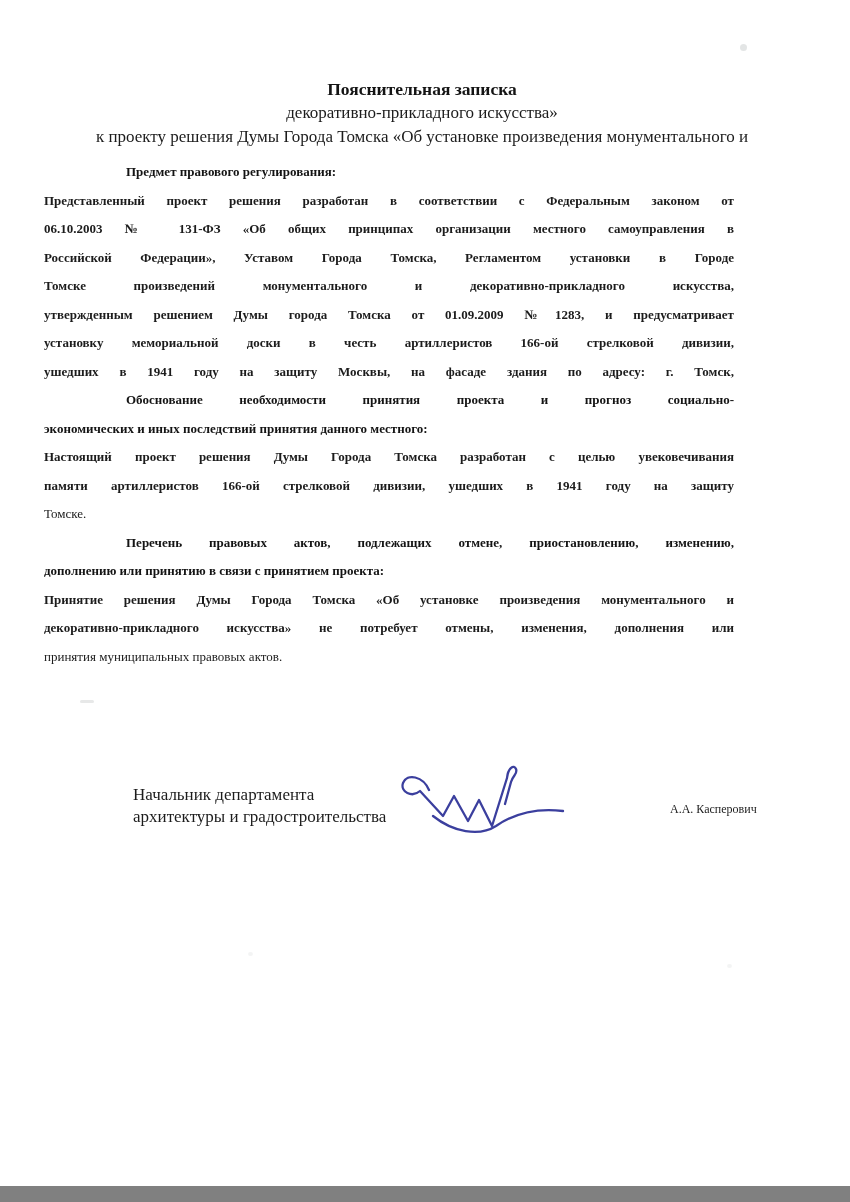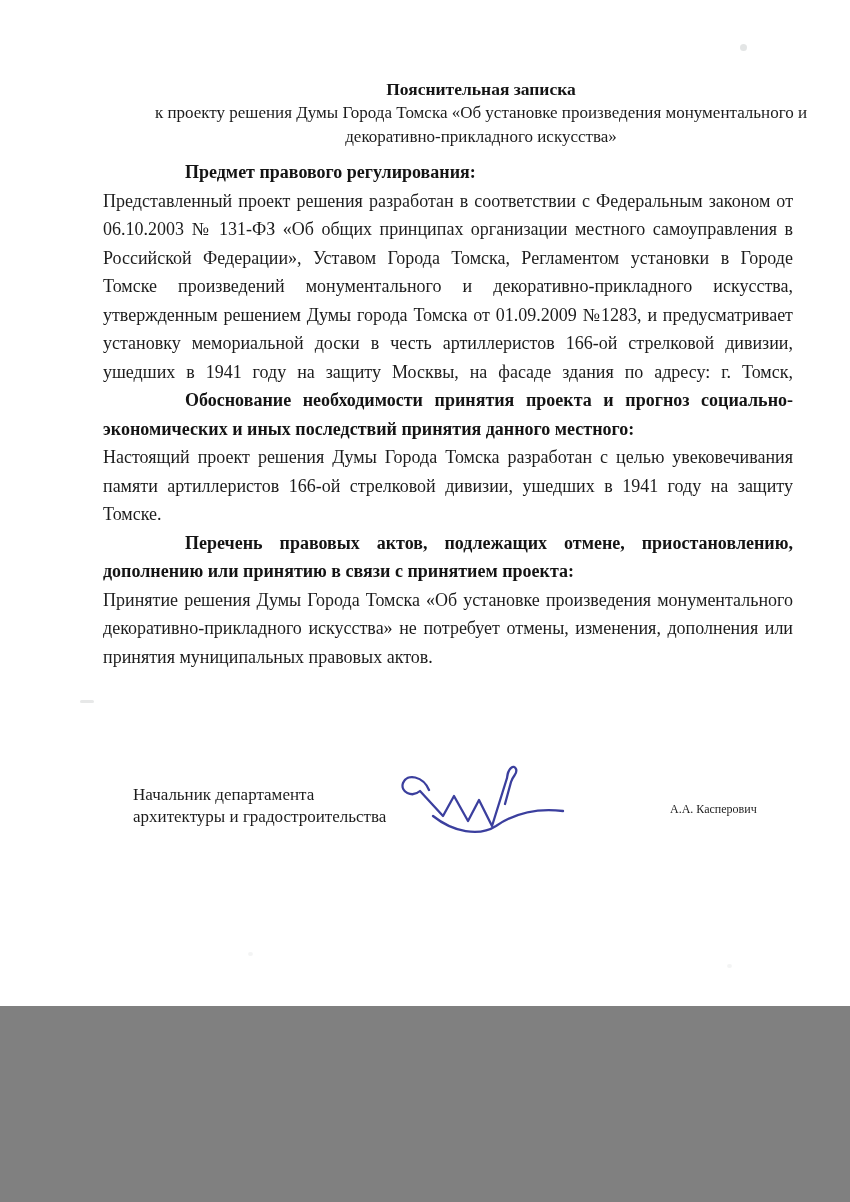--- a/index.html
+++ b/index.html
@@ -1,24 +1,24 @@
 <!DOCTYPE html>
 <html><head>
 <meta charset="utf-8">
 <style>
   html,body{margin:0;padding:0;background:#808080;}
   .page{
     position:relative;
-    width:850px;height:1006px;
+    width:850px;height:1186px;
     margin:0 auto;
     background:#ffffff;
     font-family:"Liberation Serif","DejaVu Serif",serif;
     color:#1c1c1c;
     box-sizing:border-box;
-    padding:78px 60px 0 103px;
+    padding:78px 60px 0 44px;
     overflow:hidden;
   }
   .doc-header{
     width:720px;
     margin-left:18px;
     text-align:center;
   }
   .title{
     font-weight:bold;
     font-size:17.5px;
@@ -26,29 +26,30 @@
     color:#141414;
     white-space:nowrap;
   }
   .sub{
     font-size:17px;
     line-height:24px;
     white-space:nowrap;
   }
   .doc-body{margin-top:9px;width:690px;}
   .ln{
-    font-size:18px;
+    font-size:13px;
     line-height:28.5px;
     height:28.5px;
     overflow:hidden;
   }
   .j{
     text-align:justify;
     text-align-last:justify;
     text-justify:inter-word;
+    font-weight:bold;
   }
   .b{font-weight:bold;color:#141414;}
   .ind{text-indent:82px;}
   .sig-row{
     position:absolute;
     top:784px;left:100px;right:60px;
     height:100px;
   }
   .sig-label{
     margin-left:33px;
@@ -73,22 +74,22 @@
   .a3{left:248px;top:952px;width:5px;height:4px;opacity:.15;}
   .a4{left:727px;top:964px;width:5px;height:4px;opacity:.15;}
 </style>
 </head>
 <body>
 
 <div class="page">
 
   <header class="doc-header">
     <div class="title">Пояснительная записка</div>
+    <div class="sub">декоративно-прикладного искусства»</div>
     <div class="sub">к проекту решения Думы Города Томска «Об установке  произведения монументального и</div>
-    <div class="sub">декоративно-прикладного искусства»</div>
   </header>
 
   <main class="doc-body">
 
     <div class="ln b ind">Предмет правового регулирования:</div>
     <div class="ln j">Представленный проект решения разработан в соответствии с Федеральным законом от</div>
     <div class="ln j">06.10.2003 № 131-ФЗ «Об общих принципах организации местного самоуправления в</div>
     <div class="ln j">Российской Федерации», Уставом Города Томска, Регламентом установки в Городе</div>
     <div class="ln j">Томске произведений монументального и декоративно-прикладного искусства,</div>
     <div class="ln j">утвержденным решением Думы города Томска от 01.09.2009 №1283, и предусматривает</div>

